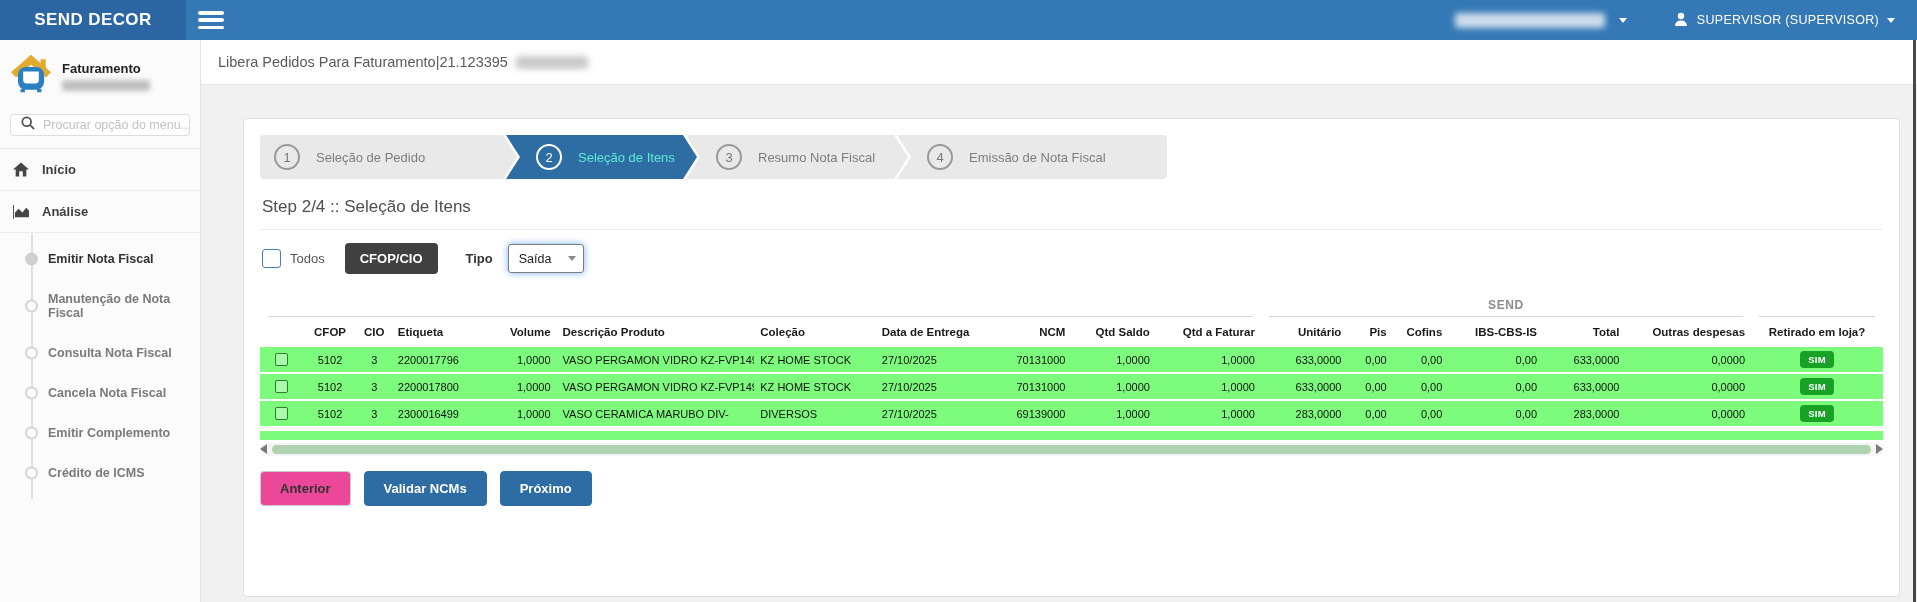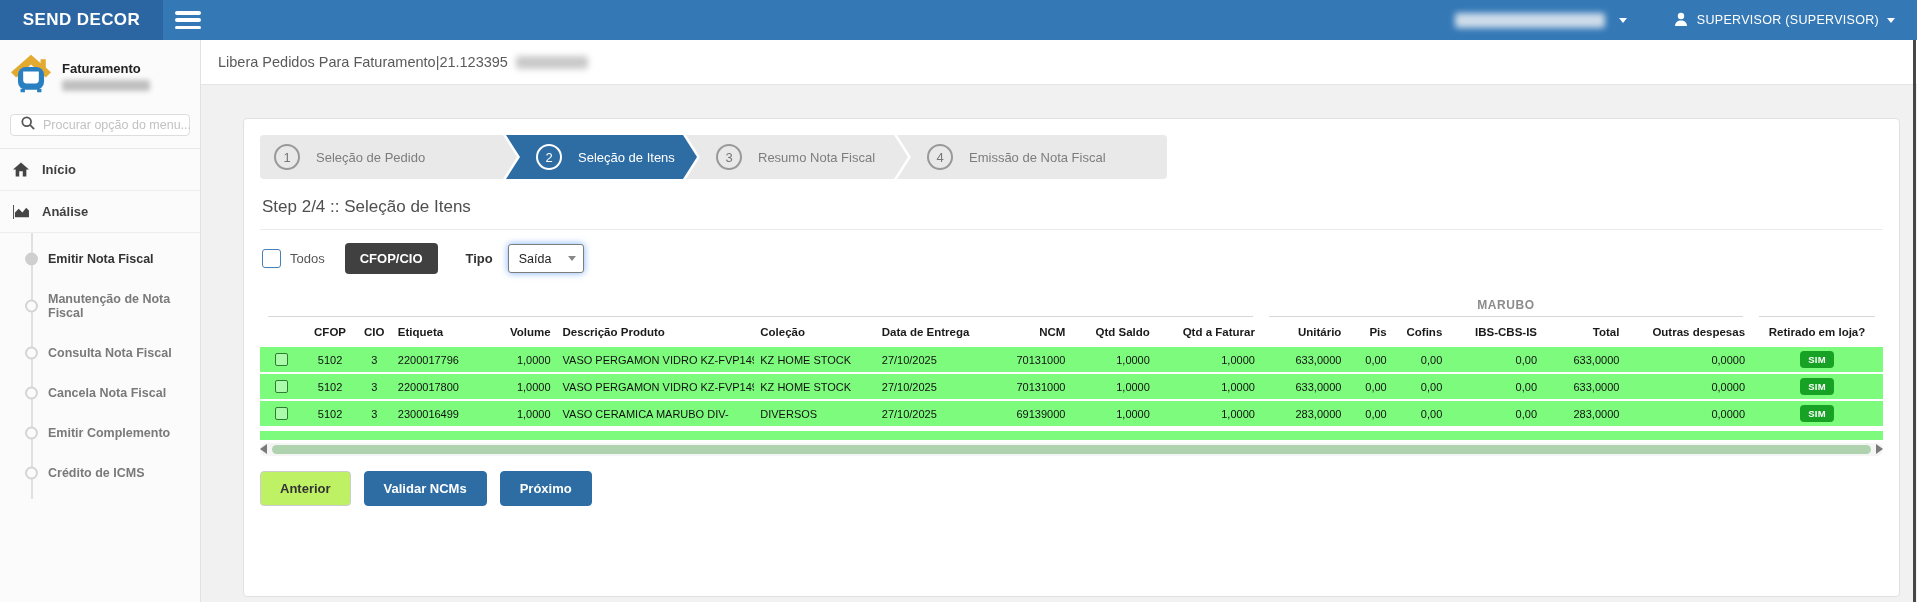--- a/index.html
+++ b/index.html
@@ -1,21 +1,21 @@
 <!DOCTYPE html>
 <html><head>
 <meta charset="utf-8">
 <style>
   * { margin:0; padding:0; box-sizing:border-box; }
   html,body { width:1917px; height:602px; overflow:hidden; }
   body { font-family:"Liberation Sans", sans-serif; background:#f1f1f1; position:relative; }
 
   
   .navbar { position:absolute; top:0; left:0; right:0; height:40px; background:#3478b6; display:flex; align-items:center; z-index:30; }
-  .brand { width:163px; height:40px; background:#2b66a3; color:#fff; font-weight:bold; font-size:17px; letter-spacing:.4px; display:flex; align-items:center; justify-content:center; }
+  .brand { width:186px; height:40px; background:#2b66a3; color:#fff; font-weight:bold; font-size:17px; letter-spacing:.4px; display:flex; align-items:center; justify-content:center; }
   .hamburger { margin-left:12px; width:26px; height:18px; display:flex; flex-direction:column; justify-content:space-between; cursor:pointer; }
   .hamburger span { display:block; height:3.5px; background:#fff; border-radius:2px; }
   .nav-right { margin-left:auto; display:flex; align-items:center; gap:46px; padding-right:22px;justify-content:flex-end; }
   .nav-store { display:flex; align-items:center; gap:14px; }
   .blur-chip { display:inline-block; background:#cfd9e4; border-radius:3px; filter:blur(3px); }
   .blur-chip.store { width:150px; height:15px; background:#e9eef3; opacity:.85; }
   .caret { width:0; height:0; border-left:4.5px solid transparent; border-right:4.5px solid transparent; border-top:5px solid #fff; display:inline-block; }
   .nav-user { display:flex; align-items:center; gap:8px; color:#fff; font-size:12.5px; letter-spacing:.3px; font-weight:500; }
 
   
@@ -52,21 +52,21 @@
   .wseg { position:relative; background:#e9e9e9; height:44px; display:flex; align-items:center; gap:16px; padding-left:30px; margin-right:3px; cursor:pointer; }
   .wseg:first-child { border-radius:4px 0 0 4px; padding-left:14px; }
   .wseg:last-child { border-radius:0 4px 4px 0; margin-right:0; }
   .wseg:not(:last-child)::before { content:''; position:absolute; right:-17px; top:0; z-index:1; border-top:22px solid transparent; border-bottom:22px solid transparent; border-left:14px solid #fff; }
   .wseg:not(:last-child)::after { content:''; position:absolute; right:-14px; top:0; z-index:2; border-top:22px solid transparent; border-bottom:22px solid transparent; border-left:14px solid #e9e9e9; }
   .wseg.active { background:#2e6da4; }
   .wseg.active::after { border-left-color:#2e6da4; }
   .wcircle { width:26px; height:26px; border-radius:50%; border:2px solid #999; color:#777; font-size:13px; display:flex; align-items:center; justify-content:center; flex:0 0 26px; }
   .wlabel { font-size:13px; color:#7d7d7d; white-space:nowrap; }
   .wseg.active .wcircle { border-color:#fff; color:#fff; }
-  .wseg.active .wlabel { color:#ffffff; }
+  .wseg.active .wlabel { color:#5eead4; }
 
   .step-title { font-size:17px; color:#4f4f4f; padding:18px 2px 12px 2px; border-bottom:1px solid #ececec; }
   .panel-head { margin-top:9px; height:31px; line-height:29px; background:#f7f7f7; border:1px solid #e3e3e3; font-size:13px; color:#333; padding:0 12px; }
 
   
   .filter-row { display:flex; align-items:center; padding:13px 2px 14px 2px; }
   .cb-big { width:19px; height:19px; border:1px solid #4a7fb5; border-radius:3px; background:#fff; cursor:pointer; }
   .todos-label { font-size:13px; color:#555; margin:0 20px 0 9px; }
   .btn-cfop { background:#404040; color:#fff; font-weight:bold; font-size:13px; border:0; border-radius:4px; padding:8px 15px; cursor:pointer; font-family:"Liberation Sans",sans-serif; }
   .tipo-label { font-size:13px; font-weight:bold; color:#333; margin-left:28px; }
@@ -88,21 +88,21 @@
   .green-sliver { height:9px; background:#7dfb7d; margin-top:3px; }
   .hscroll { position:relative; height:13px; margin-top:3px; background:#f5f5f5; border-radius:6px; }
   .hs-arrow { position:absolute; top:1px; width:0; height:0; cursor:pointer; }
   .hs-left { left:0; border-top:5.5px solid transparent; border-bottom:5.5px solid transparent; border-right:7px solid #7a7a7a; }
   .hs-right { right:0; border-top:5.5px solid transparent; border-bottom:5.5px solid transparent; border-left:7px solid #7a7a7a; }
   .hs-thumb { position:absolute; left:12px; right:12px; top:2px; height:9px; background:#aed3ae; border-radius:5px; cursor:grab; }
 
   
   .actions { display:flex; gap:13px; margin-top:15px; }
   .btn { font-family:"Liberation Sans",sans-serif; font-size:13px; font-weight:bold; border-radius:4px; padding:9px 19px; cursor:pointer; }
-  .btn.default { background:#bef264; border:1px solid #ccc; color:#333; }
+  .btn.default { background:#ec4899; border:1px solid #ccc; color:#333; }
   .btn.primary { background:#2e6da4; border:1px solid #2e6da4; color:#fff; }
 
   .right-edge { position:absolute; top:40px; bottom:0; right:1px; width:3px; background:#474747; }
 </style>
 </head>
 <body>
 
 <div class="navbar">
   <div class="brand">SEND DECOR</div>
   <div class="hamburger">
@@ -239,21 +239,21 @@
         <col style="width: 44px;">
         <col style="width: 54px;">
         <col style="width: 92px;">
         <col style="width: 80px;">
         <col style="width: 122px;">
         <col style="width: 128px;">
       </colgroup>
       <thead>
         <tr>
           <th class="grp" colspan="11"></th>
-          <th class="grp" colspan="6">MARUBO</th>
+          <th class="grp" colspan="6">SEND</th>
           <th class="grp" colspan="1"></th>
         </tr>
         <tr>
           <th class="colh"></th>
           <th class="colh a-c">CFOP</th>
           <th class="colh a-c">CIO</th>
           <th class="colh a-l">Etiqueta</th>
           <th class="colh a-r">Volume</th>
           <th class="colh a-l">Descrição Produto</th>
           <th class="colh a-l">Coleção</th>

